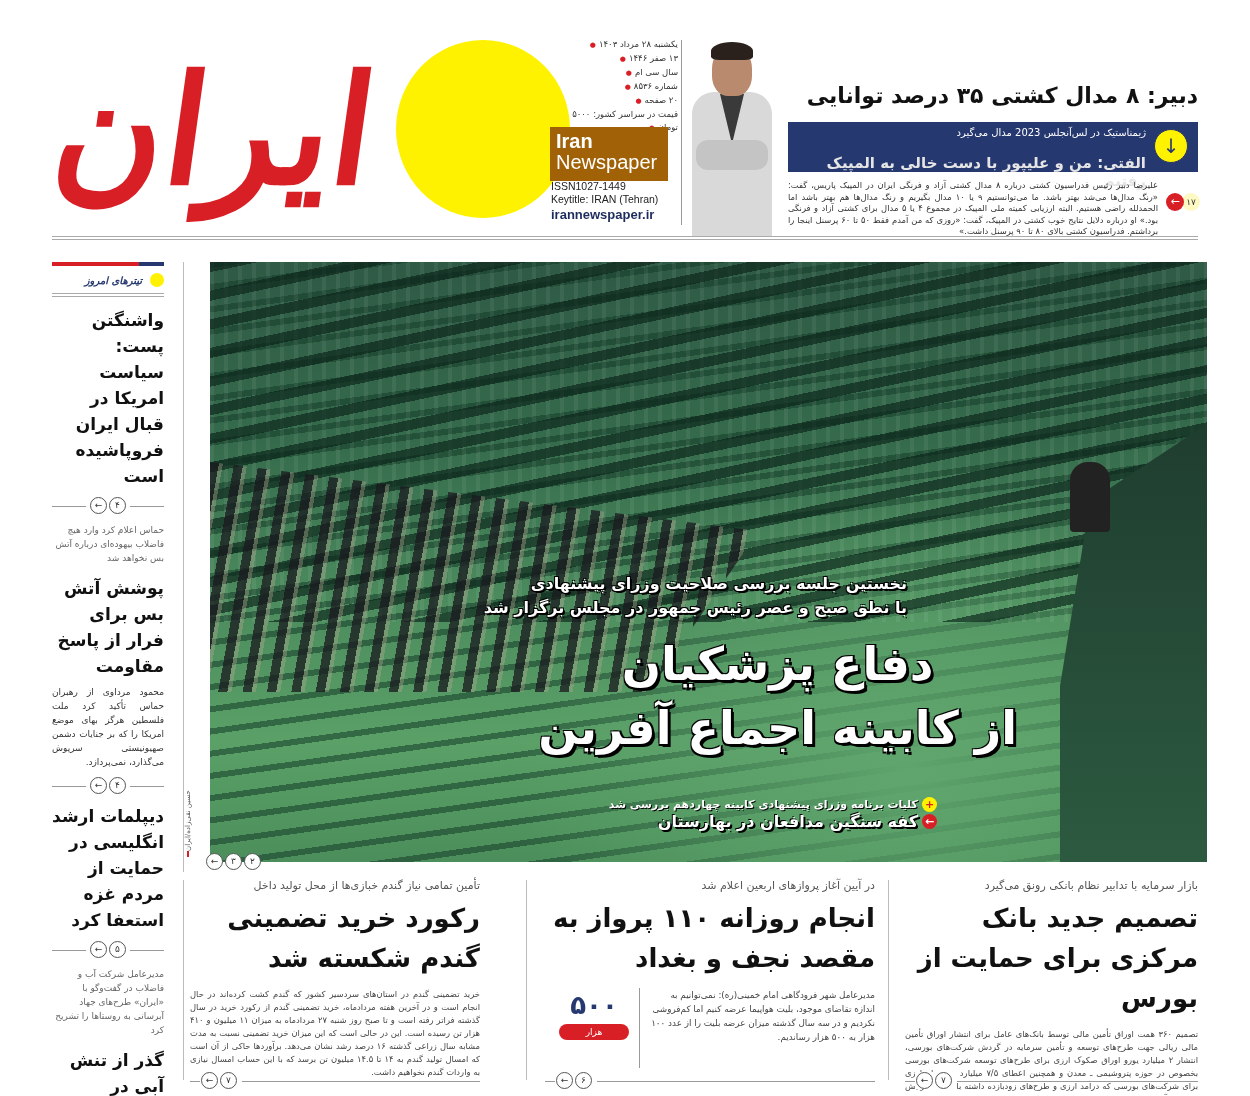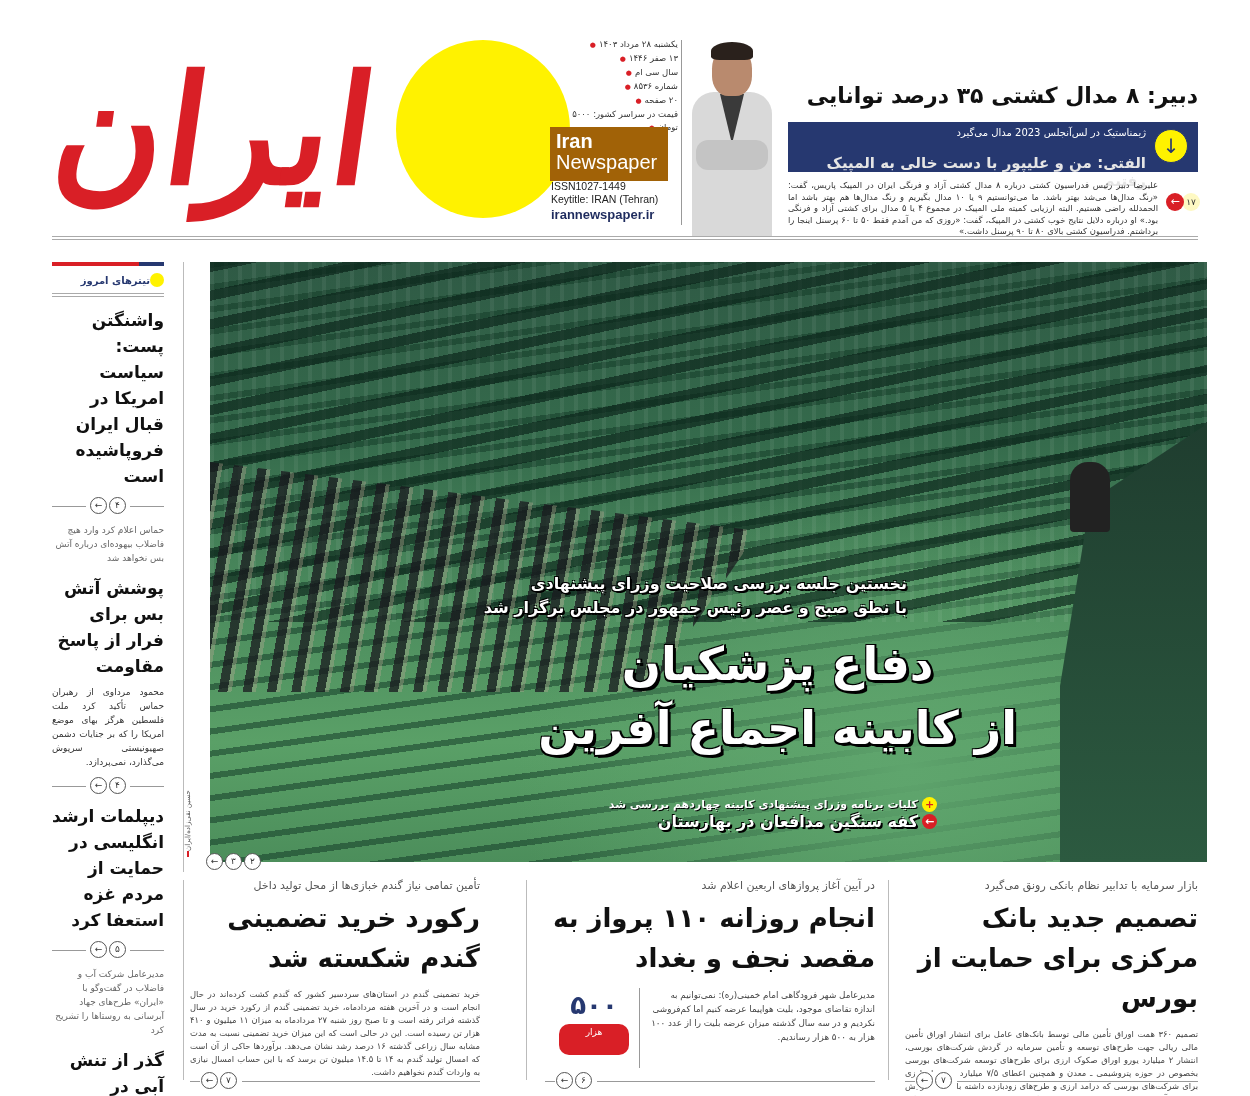--- a/index.html
+++ b/index.html
@@ -38,21 +38,21 @@
   .blue-band .main { position: absolute; right: 52px; top: 32px; color: #e5e5e5; font-size: 15px; font-weight: bold; }
   .blue-band .dl { position: absolute; right: 10px; top: 7px; width: 34px; height: 34px; background: #fff200; border-radius: 50%; display: flex; align-items: center; justify-content: center; font-size: 20px; color: #263870; border: 1.5px solid #263870; }
   .top-body { position: absolute; left: 788px; top: 180px; width: 370px; font-size: 8.4px; line-height: 11.5px; color: #333; text-align: justify; }
   .pg-badges { position: absolute; left: 1160px; top: 193px; width: 40px; height: 20px; }
   .pg-yellow { position: absolute; right: 0; top: 0; width: 18px; height: 18px; border-radius: 50%; background: #fef9c3; font-size: 9px; text-align: center; line-height: 18px; color: #333; }
   .pg-red { position: absolute; right: 16px; top: 0; width: 18px; height: 18px; border-radius: 50%; background: #d91f26; color: #fff; font-size: 11px; text-align: center; line-height: 18px; }
 
   
   .left-col { position: absolute; left: 52px; top: 262px; width: 112px; }
   .lc-topbar { height: 4px; background: linear-gradient(to left, #263870 0 22%, #d91f26 22% 100%); }
-  .lc-label { display: flex; align-items: center; justify-content: flex-start; gap: 0; margin-top: 5px; height: 18px; }
+  .lc-label { display: flex; align-items: center; justify-content: flex-start; gap: 8px; margin-top: 5px; height: 18px; font-style: italic; }
   .lc-label .dot { width: 14px; height: 14px; border-radius: 50%; background: #fff200; }
   .lc-label span { font-size: 10px; font-weight: bold; color: #263870; }
   .lc-rules { margin-top: 4px; height: 4px; border-top: 1px solid #aaa; border-bottom: 1px solid #aaa; }
   .lc-head { font-size: 17px; font-weight: bold; line-height: 26px; text-align: right; margin-top: 10px; color: #111; }
   .lc-sum { font-size: 9px; line-height: 14px; color: #666; text-align: right; margin-top: 6px; }
   .lc-sum.dark { color: #333; text-align: justify; }
   .pageref { position: relative; height: 18px; margin: 8px 0; }
   .pageref::before { content: ""; position: absolute; left: 0; right: 0; top: 9px; height: 1px; background: #999; }
   .pageref .pills { position: absolute; left: 50%; transform: translateX(-50%); top: 0; display: flex; direction: ltr; background: #fff; padding: 0 3px; }
   .pill { width: 17px; height: 17px; border: 1px solid #555; border-radius: 50%; font-size: 9px; line-height: 15px; text-align: center; color: #333; background: #fff; margin: 0 1px; }
@@ -100,21 +100,21 @@
   .col-b { left: 545px; width: 330px; height: 210px; }
   .col-c { left: 190px; width: 290px; height: 210px; }
   .vsep1 { position: absolute; left: 888px; top: 880px; width: 1px; height: 200px; background: #bbb; }
   .vsep2 { position: absolute; left: 526px; top: 880px; width: 1px; height: 200px; background: #bbb; }
 
   .stat-row { display: flex; flex-direction: row; gap: 10px; margin-top: 10px; }
   .stat-text { width: 225px; font-size: 8.8px; line-height: 14px; color: #444; text-align: right; }
   .stat-sep { width: 1px; background: #999; height: 80px; }
   .stat-box { width: 70px; text-align: center; }
   .stat-num { font-size: 26px; font-weight: bold; color: #263870; line-height: 34px; }
-  .stat-unit { background: #d91f26; color: #fff; border-radius: 10px; font-size: 9px; height: 31px; line-height: 16px; margin-top: 2px; }
+  .stat-unit { background: #d91f26; color: #fff; border-radius: 10px; font-size: 9px; height: 16px; line-height: 16px; margin-top: 2px; }
 </style>
 </head>
 <body>
 
 <div class="masthead">
   <div class="logo-area">
     <div class="logo-text">ایران</div>
     <div class="logo-sun"></div>
   </div>
 

